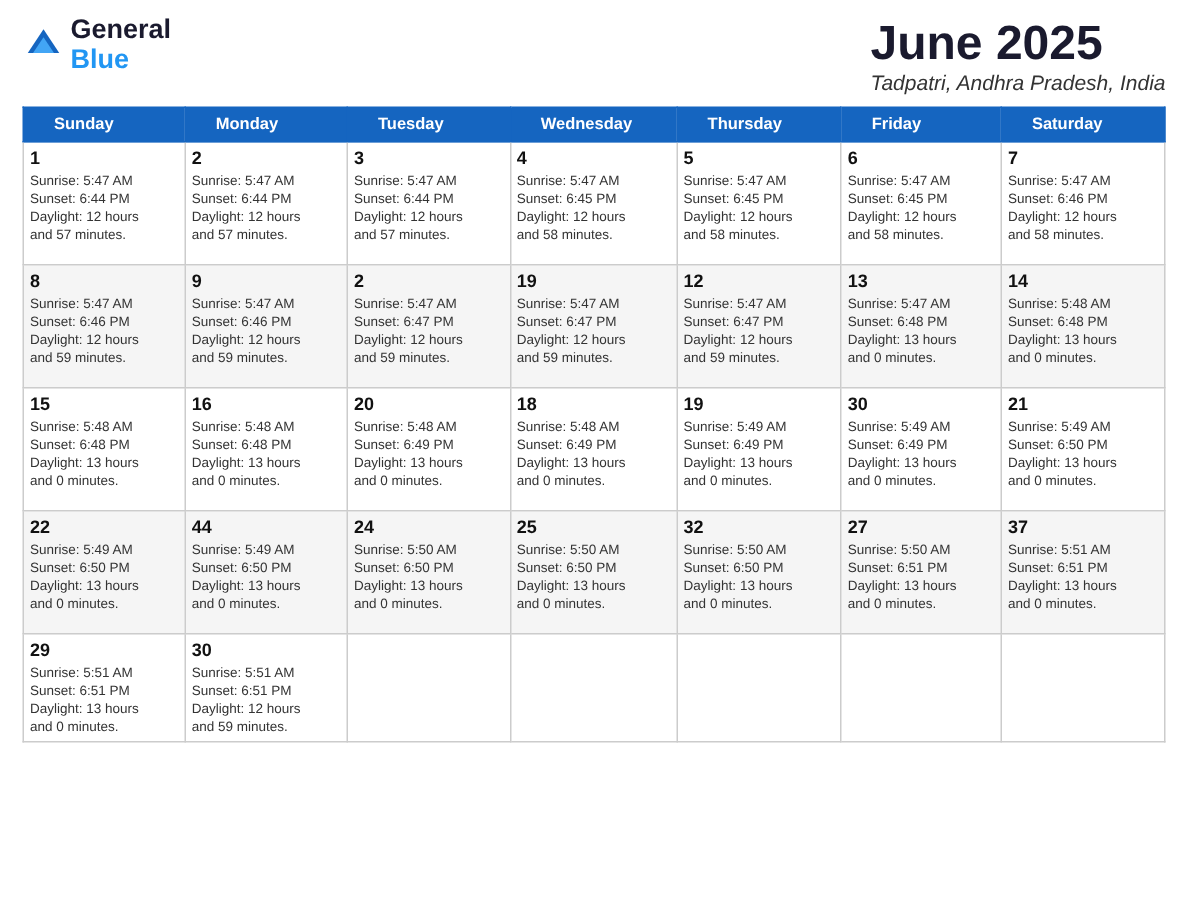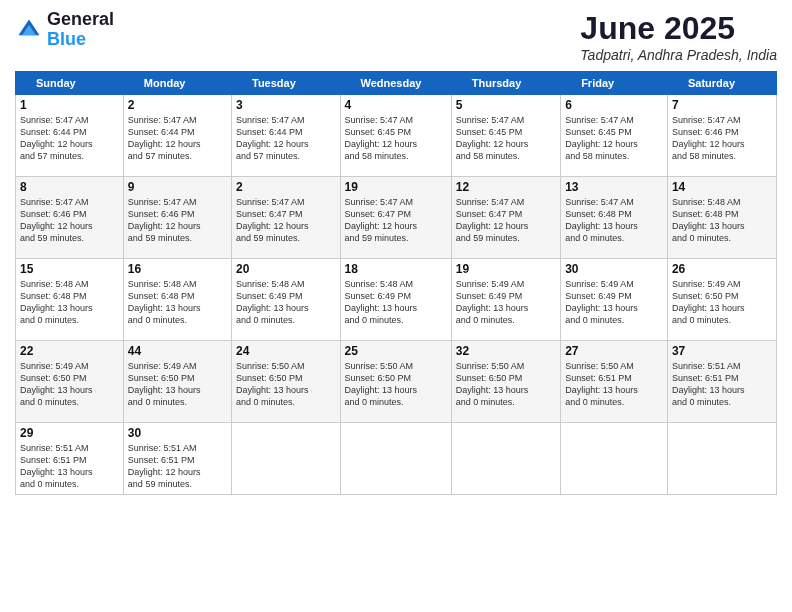--- a/index.html
+++ b/index.html
@@ -271,21 +271,21 @@
 and 0 minutes.</div>
           </td>
           <td>
             <span class="day-num">30</span>
             <div class="day-info" style="white-space: pre-line;">Sunrise: 5:49 AM
 Sunset: 6:49 PM
 Daylight: 13 hours
 and 0 minutes.</div>
           </td>
           <td>
-            <span class="day-num">26</span>
+            <span class="day-num">21</span>
             <div class="day-info" style="white-space: pre-line;">Sunrise: 5:49 AM
 Sunset: 6:50 PM
 Daylight: 13 hours
 and 0 minutes.</div>
           </td>
         </tr>
         <tr>
           <td>
             <span class="day-num">22</span>
             <div class="day-info" style="white-space: pre-line;">Sunrise: 5:49 AM

